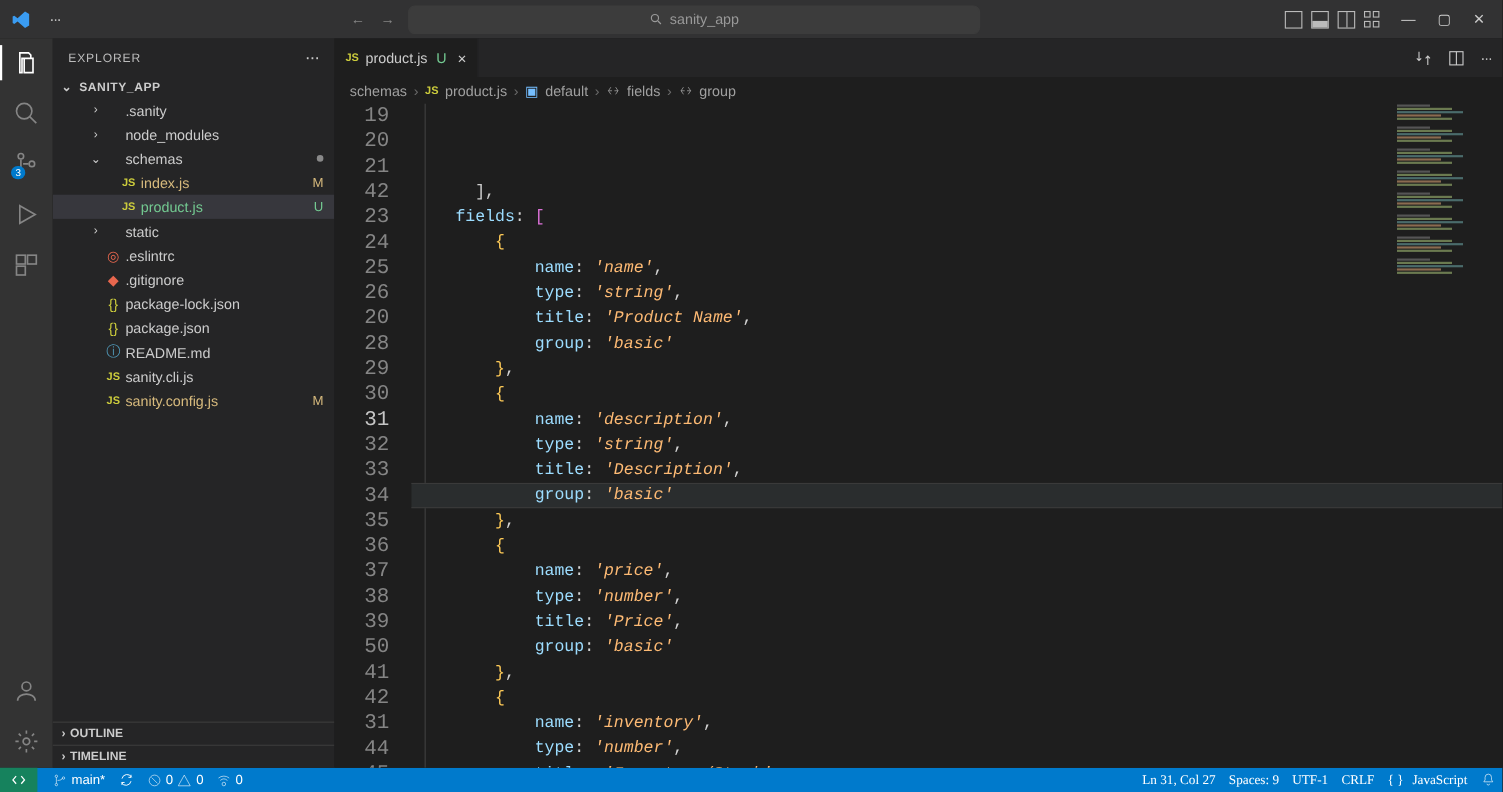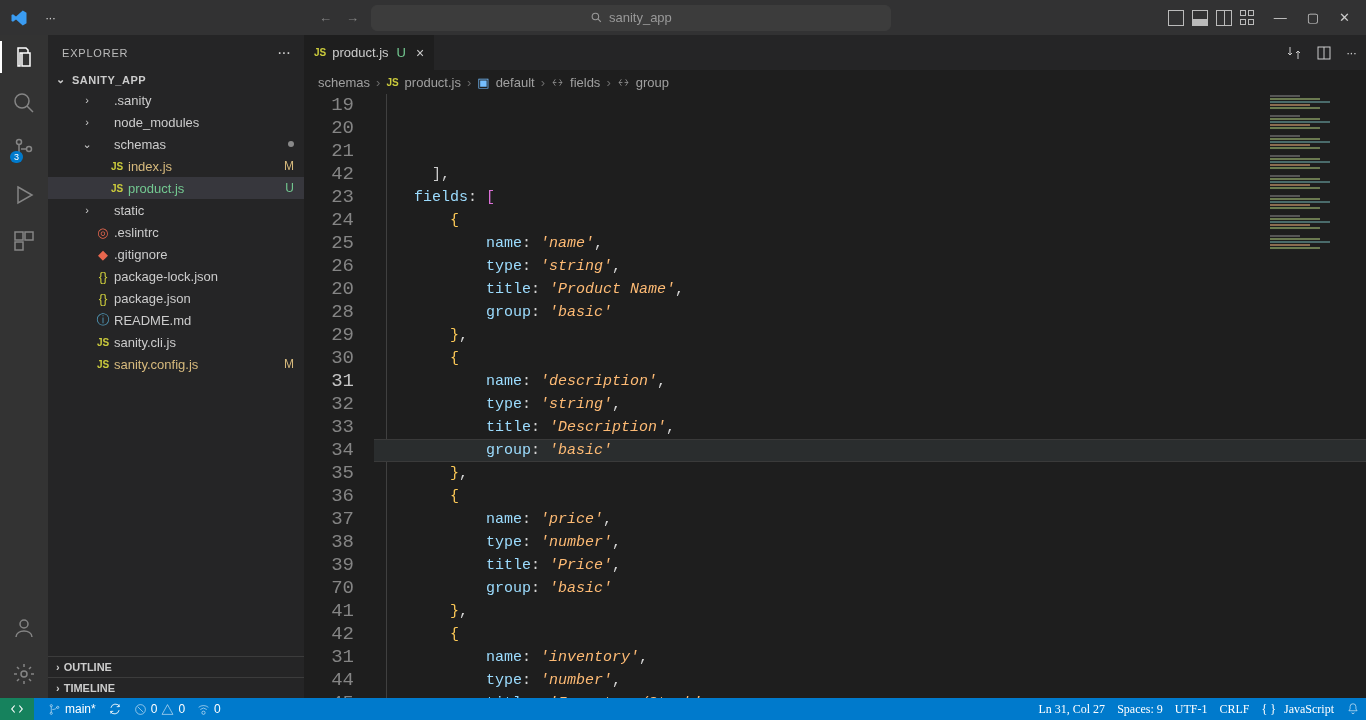--- a/index.html
+++ b/index.html
@@ -353,21 +353,21 @@
           <div class="ln">30</div>
           <div class="ln cur">31</div>
           <div class="ln">32</div>
           <div class="ln">33</div>
           <div class="ln">34</div>
           <div class="ln">35</div>
           <div class="ln">36</div>
           <div class="ln">37</div>
           <div class="ln">38</div>
           <div class="ln">39</div>
-          <div class="ln">70</div>
+          <div class="ln">50</div>
           <div class="ln">41</div>
           <div class="ln">42</div>
           <div class="ln">31</div>
           <div class="ln">44</div>
           <div class="ln">45</div>
         </div>
       <div class="code" id="code">
         <div class="fold-line"></div>
       <div class="line">      ],</div><div class="line"><span class="tok-p">    </span><span class="tok-k">fields</span><span class="tok-p">: </span><span class="tok-bp">[</span></div><div class="line"><span class="tok-p">        </span><span class="tok-br">{</span></div><div class="line"><span class="tok-p">            </span><span class="tok-k">name</span><span class="tok-p">: </span><span class="tok-s">'name'</span><span class="tok-p">,</span></div><div class="line"><span class="tok-p">            </span><span class="tok-k">type</span><span class="tok-p">: </span><span class="tok-s">'string'</span><span class="tok-p">,</span></div><div class="line"><span class="tok-p">            </span><span class="tok-k">title</span><span class="tok-p">: </span><span class="tok-s">'Product Name'</span><span class="tok-p">,</span></div><div class="line"><span class="tok-p">            </span><span class="tok-k">group</span><span class="tok-p">: </span><span class="tok-s">'basic'</span></div><div class="line"><span class="tok-p">        </span><span class="tok-br">}</span><span class="tok-p">,</span></div><div class="line"><span class="tok-p">        </span><span class="tok-br">{</span></div><div class="line"><span class="tok-p">            </span><span class="tok-k">name</span><span class="tok-p">: </span><span class="tok-s">'description'</span><span class="tok-p">,</span></div><div class="line"><span class="tok-p">            </span><span class="tok-k">type</span><span class="tok-p">: </span><span class="tok-s">'string'</span><span class="tok-p">,</span></div><div class="line"><span class="tok-p">            </span><span class="tok-k">title</span><span class="tok-p">: </span><span class="tok-s">'Description'</span><span class="tok-p">,</span></div><div class="line hl"><span class="tok-p">            </span><span class="tok-k">group</span><span class="tok-p">: </span><span class="tok-s">'basic'</span></div><div class="line"><span class="tok-p">        </span><span class="tok-br">}</span><span class="tok-p">,</span></div><div class="line"><span class="tok-p">        </span><span class="tok-br">{</span></div><div class="line"><span class="tok-p">            </span><span class="tok-k">name</span><span class="tok-p">: </span><span class="tok-s">'price'</span><span class="tok-p">,</span></div><div class="line"><span class="tok-p">            </span><span class="tok-k">type</span><span class="tok-p">: </span><span class="tok-s">'number'</span><span class="tok-p">,</span></div><div class="line"><span class="tok-p">            </span><span class="tok-k">title</span><span class="tok-p">: </span><span class="tok-s">'Price'</span><span class="tok-p">,</span></div><div class="line"><span class="tok-p">            </span><span class="tok-k">group</span><span class="tok-p">: </span><span class="tok-s">'basic'</span></div><div class="line"><span class="tok-p">        </span><span class="tok-br">}</span><span class="tok-p">,</span></div><div class="line"><span class="tok-p">        </span><span class="tok-br">{</span></div><div class="line"><span class="tok-p">            </span><span class="tok-k">name</span><span class="tok-p">: </span><span class="tok-s">'inventory'</span><span class="tok-p">,</span></div><div class="line"><span class="tok-p">            </span><span class="tok-k">type</span><span class="tok-p">: </span><span class="tok-s">'number'</span><span class="tok-p">,</span></div><div class="line"><span class="tok-p">            </span><span class="tok-k">title</span><span class="tok-p">: </span><span class="tok-s">'Inventory/Stock'</span><span class="tok-p">,</span></div></div>
       <div class="minimap" id="minimap">

